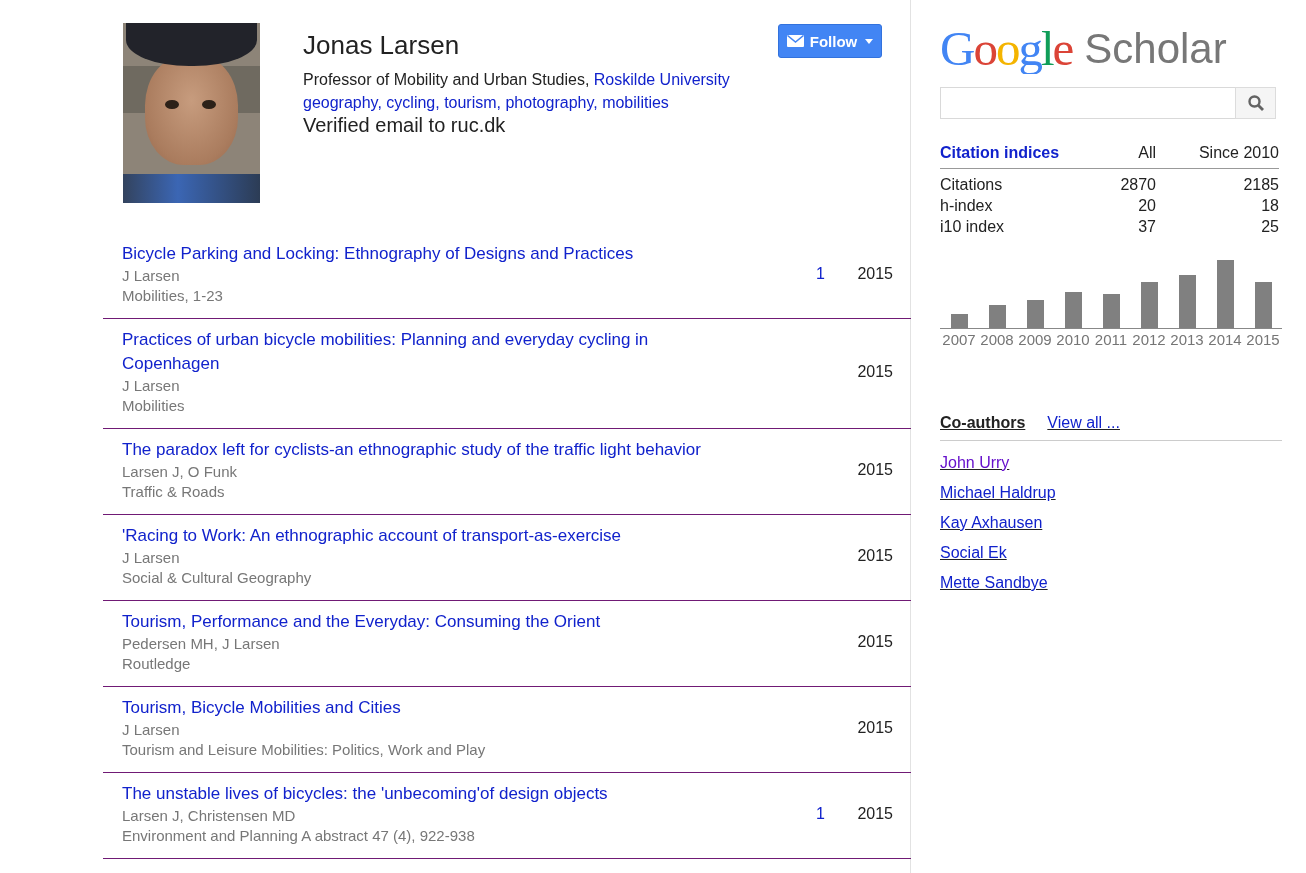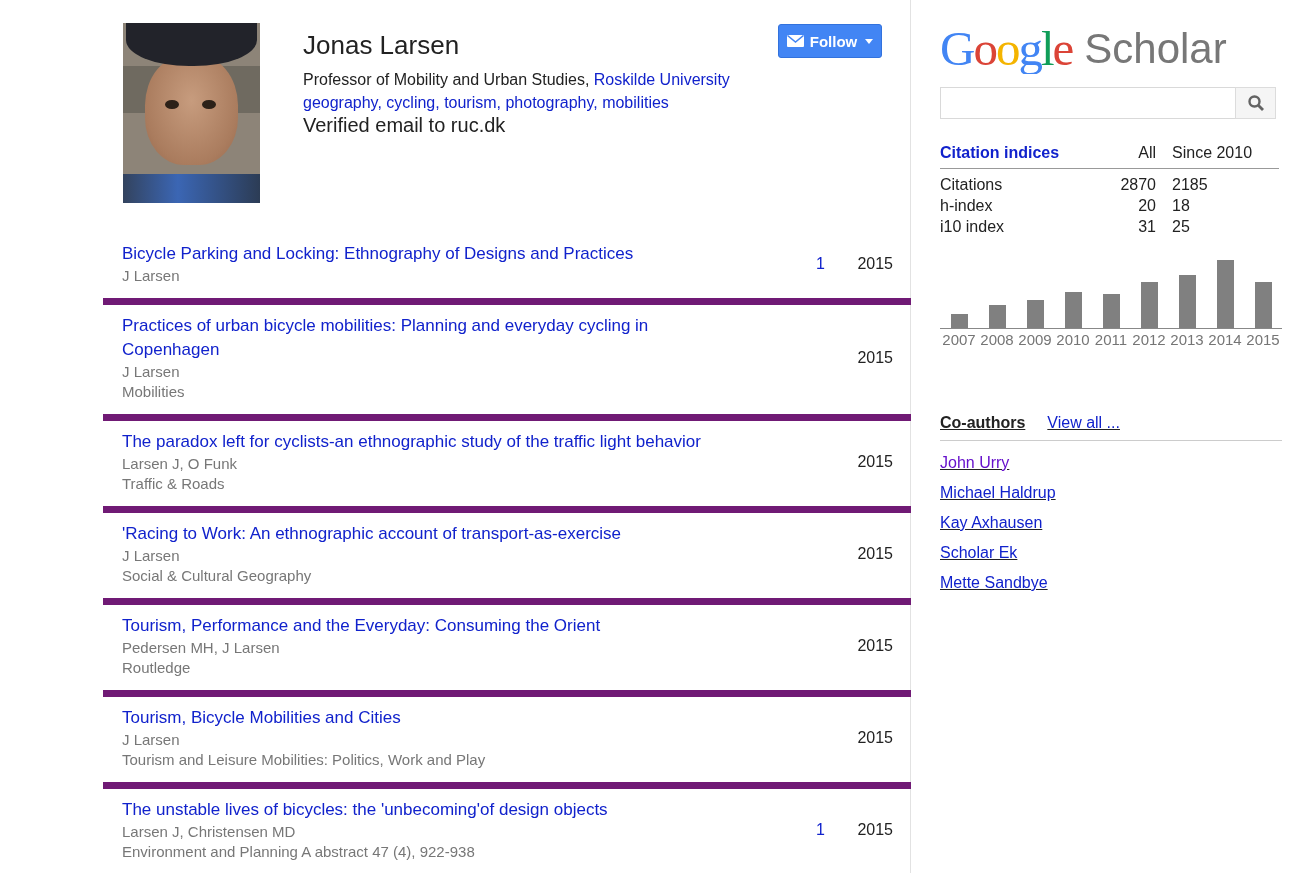--- a/index.html
+++ b/index.html
@@ -40,42 +40,42 @@
   .thead { display:flex; align-items:center; height:40px; background:#f5f5f5;
            border-top:1px solid #e0e0e0; border-bottom:1px solid #e0e0e0; font-size:16px; }
   .thead a { text-decoration:none; }
   .th-title-link { color:#1122cc; }
   .th-range { color:#222; margin-left:18px; }
   .th-cited a { color:#6611cc; }
   .cell-title { flex:1; padding-left:19px; min-width:0; }
   .cell-cited { width:100px; text-align:right; flex:none; }
   .cell-year  { width:86px; text-align:right; padding-right:18px; flex:none; font-size:16px; color:#222; }
 
-  .prow { display:flex; align-items:center; border-bottom:7px solid #701a75; padding:9px 0 12px 0; }
+  .prow { display:flex; align-items:center; border-bottom:1px solid #701a75; padding:9px 0 12px 0; }
   .ptitle { font-size:17px; line-height:24px; color:#1122cc; text-decoration:none; display:block; max-width:600px; }
   .pauth, .pvenue { font-size:15px; line-height:20px; color:#777; max-width:600px; }
   .pcited { color:#1122cc; text-decoration:none; font-size:16px; }
 
   
   .sidebar { width:394px; padding:24px 0 0 29px; }
 
   .logo { display:flex; align-items:center; white-space:nowrap; overflow:hidden; width:365px; cursor:pointer; }
   .logo-google { font-family:"Liberation Serif","DejaVu Serif",serif; font-size:49px; line-height:50px; letter-spacing:-2px; }
   .logo-scholar { font-size:42px; line-height:50px; color:#777; margin-left:12px; font-weight:400; letter-spacing:0px; }
 
   .searchbar { display:flex; margin-top:13px; }
   .search-input { width:295px; height:32px; border:1px solid #d9d9d9; border-right:none; padding:0 8px; font-size:15px; outline:none; }
   .search-btn { width:41px; height:32px; background:#f5f5f5; border:1px solid #dcdcdc; cursor:pointer;
                 display:flex; align-items:center; justify-content:center; }
 
   .ci { margin-top:25px; width:339px; font-size:16px; }
   .ci-head { display:flex; padding-bottom:6px; border-bottom:1px solid #999; }
   .ci-title { flex:1; color:#1122cc; font-weight:bold; }
   .ci-col-all { width:80px; text-align:right; color:#222; }
-  .ci-col-since { width:123px; color:#222;padding-left:16px; }
+  .ci-col-since { width:123px; text-align:right; color:#222;padding-left:16px; }
   .ci-row { display:flex; line-height:21px; }
   .ci-row:first-of-type { margin-top:5px; }
   .ci-label { flex:1; color:#222; }
 
   .chart { margin-top:22px; width:342px; }
   .bars { display:flex; height:70px; align-items:flex-end; border-bottom:1px solid #888; }
   .bar-slot { width:38px; display:flex; justify-content:center; }
   .bar { width:17px; background:#808080; }
   .xlabels { display:flex; }
   .xlabel { width:38px; text-align:center; font-size:15px; color:#757575; padding-top:2px; }
@@ -121,20 +121,21 @@
       <span>Follow</span>
       <span class="follow-caret"></span>
     </button>
 
     <div class="pubtable">
       <div id="pub-rows">
           <div class="prow">
             <div class="cell-title">
               <a class="ptitle" href="#">Bicycle Parking and Locking: Ethnography of Designs and Practices</a>
               <div class="pauth">J Larsen</div>
+              <div class="pvenue">Mobilities, 1-23</div>
             </div>
             <div class="cell-cited"><a class="pcited" href="#">1</a></div>
             <div class="cell-year">2015</div>
           </div>
           <div class="prow">
             <div class="cell-title">
               <a class="ptitle" href="#">Practices of urban bicycle mobilities: Planning and everyday cycling in Copenhagen</a>
               <div class="pauth">J Larsen</div>
               <div class="pvenue">Mobilities</div>
             </div>
@@ -219,21 +220,21 @@
             <div class="ci-col-all">2870</div>
             <div class="ci-col-since">2185</div>
           </div>
           <div class="ci-row">
             <div class="ci-label">h-index</div>
             <div class="ci-col-all">20</div>
             <div class="ci-col-since">18</div>
           </div>
           <div class="ci-row">
             <div class="ci-label">i10 index</div>
-            <div class="ci-col-all">31</div>
+            <div class="ci-col-all">37</div>
             <div class="ci-col-since">25</div>
           </div>
         </div>
     </div>
 
     <div class="chart">
       <div class="bars" id="chart-bars">
           <div class="bar-slot">
             <div class="bar" style="height: 14px; background: rgb(128, 128, 128);"></div>
           </div>
@@ -277,19 +278,19 @@
 
     <div class="coauthors">
       <div class="co-head">
         <span class="co-title">Co-authors</span>
         <a href="#" class="co-viewall">View all ...</a>
       </div>
       <div class="co-list" id="coauthor-list">
           <a class="visited" href="#">John Urry</a>
           <a href="#">Michael Haldrup</a>
           <a href="#">Kay Axhausen</a>
-          <a href="#">Scholar Ek</a>
+          <a href="#">Social Ek</a>
           <a href="#">Mette Sandbye</a>
         </div>
     </div>
 
   </div>
 </div>
 
 </body></html>

